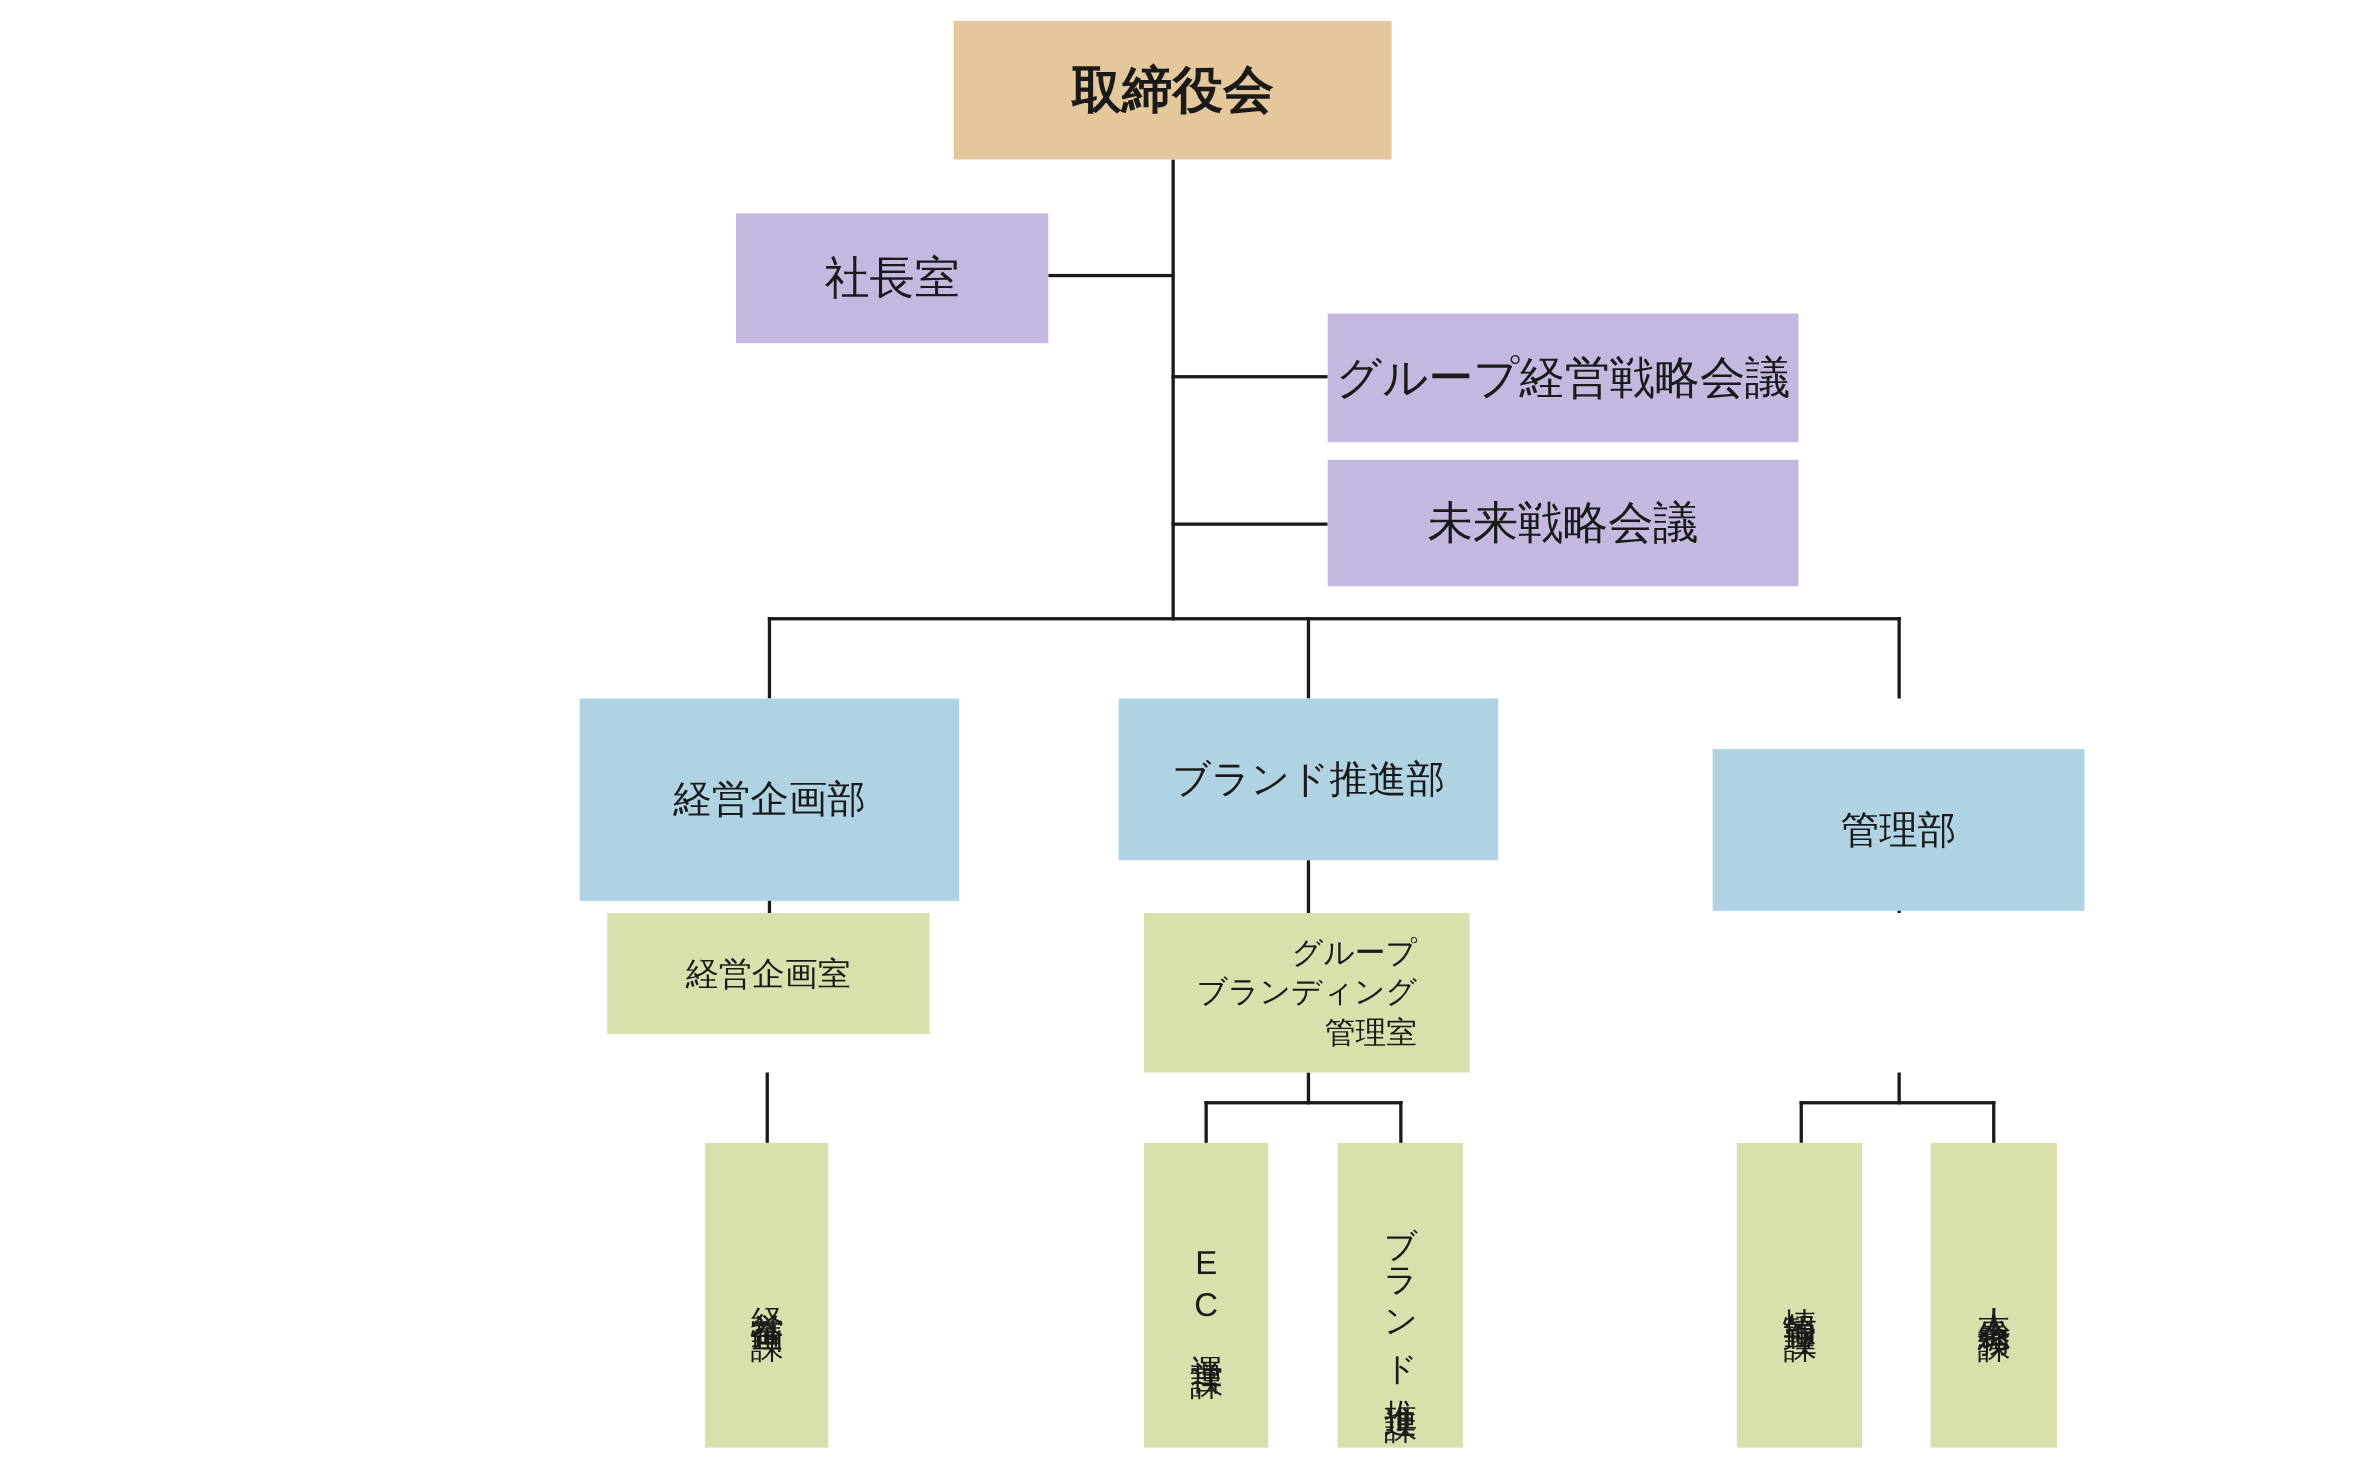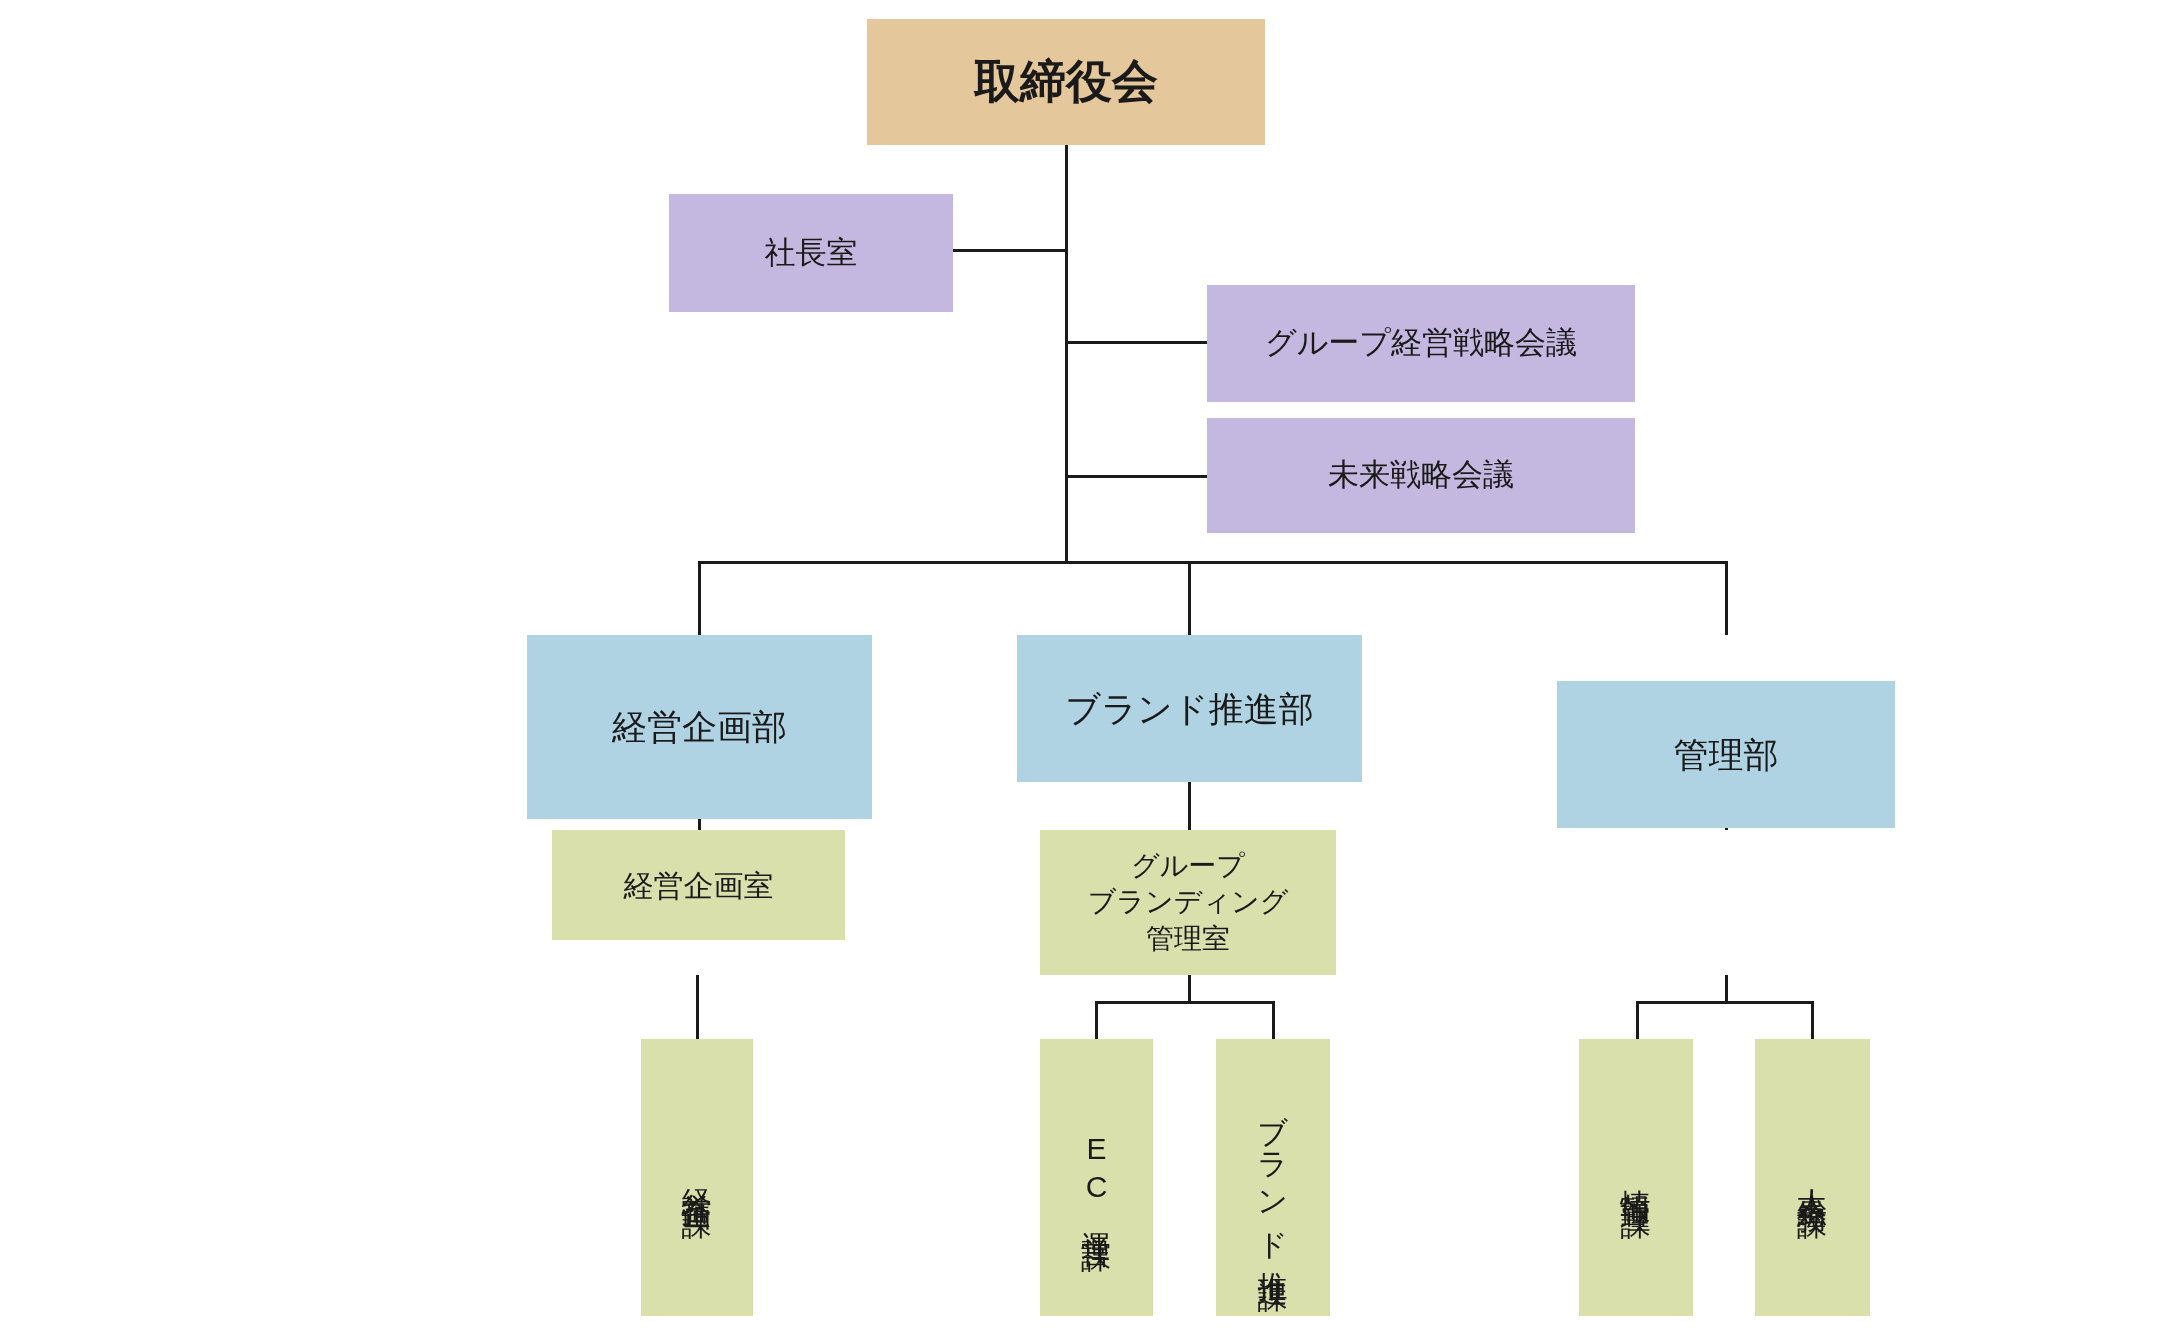--- a/index.html
+++ b/index.html
@@ -14,33 +14,33 @@
     height: 1334px;
     background: #ffffff;
     overflow: hidden;
     color: var(--color-text, #1a1a1a);
   }
   .node {
     position: absolute;
     display: flex;
     align-items: center;
     justify-content: center;
-    text-align: center;
+    text-align: right;
     box-sizing: border-box;
     white-space: pre-line;
     line-height: 1.3;
   }
   .board {
     background: var(--color-board, #E4C79A);
     font-size: 46px;
     font-weight: bold;
   }
   .staff {
     background: var(--color-staff, #C5B8E0);
-    font-size: 31px;
+    font-size: 41px;
   }
   .department {
     background: var(--color-department, #AFD3E3);
     font-size: 35px;
   }
   .office {
     background: var(--color-section, #D9E0AC);
     font-size: 30px;
   }
   .office.small {

